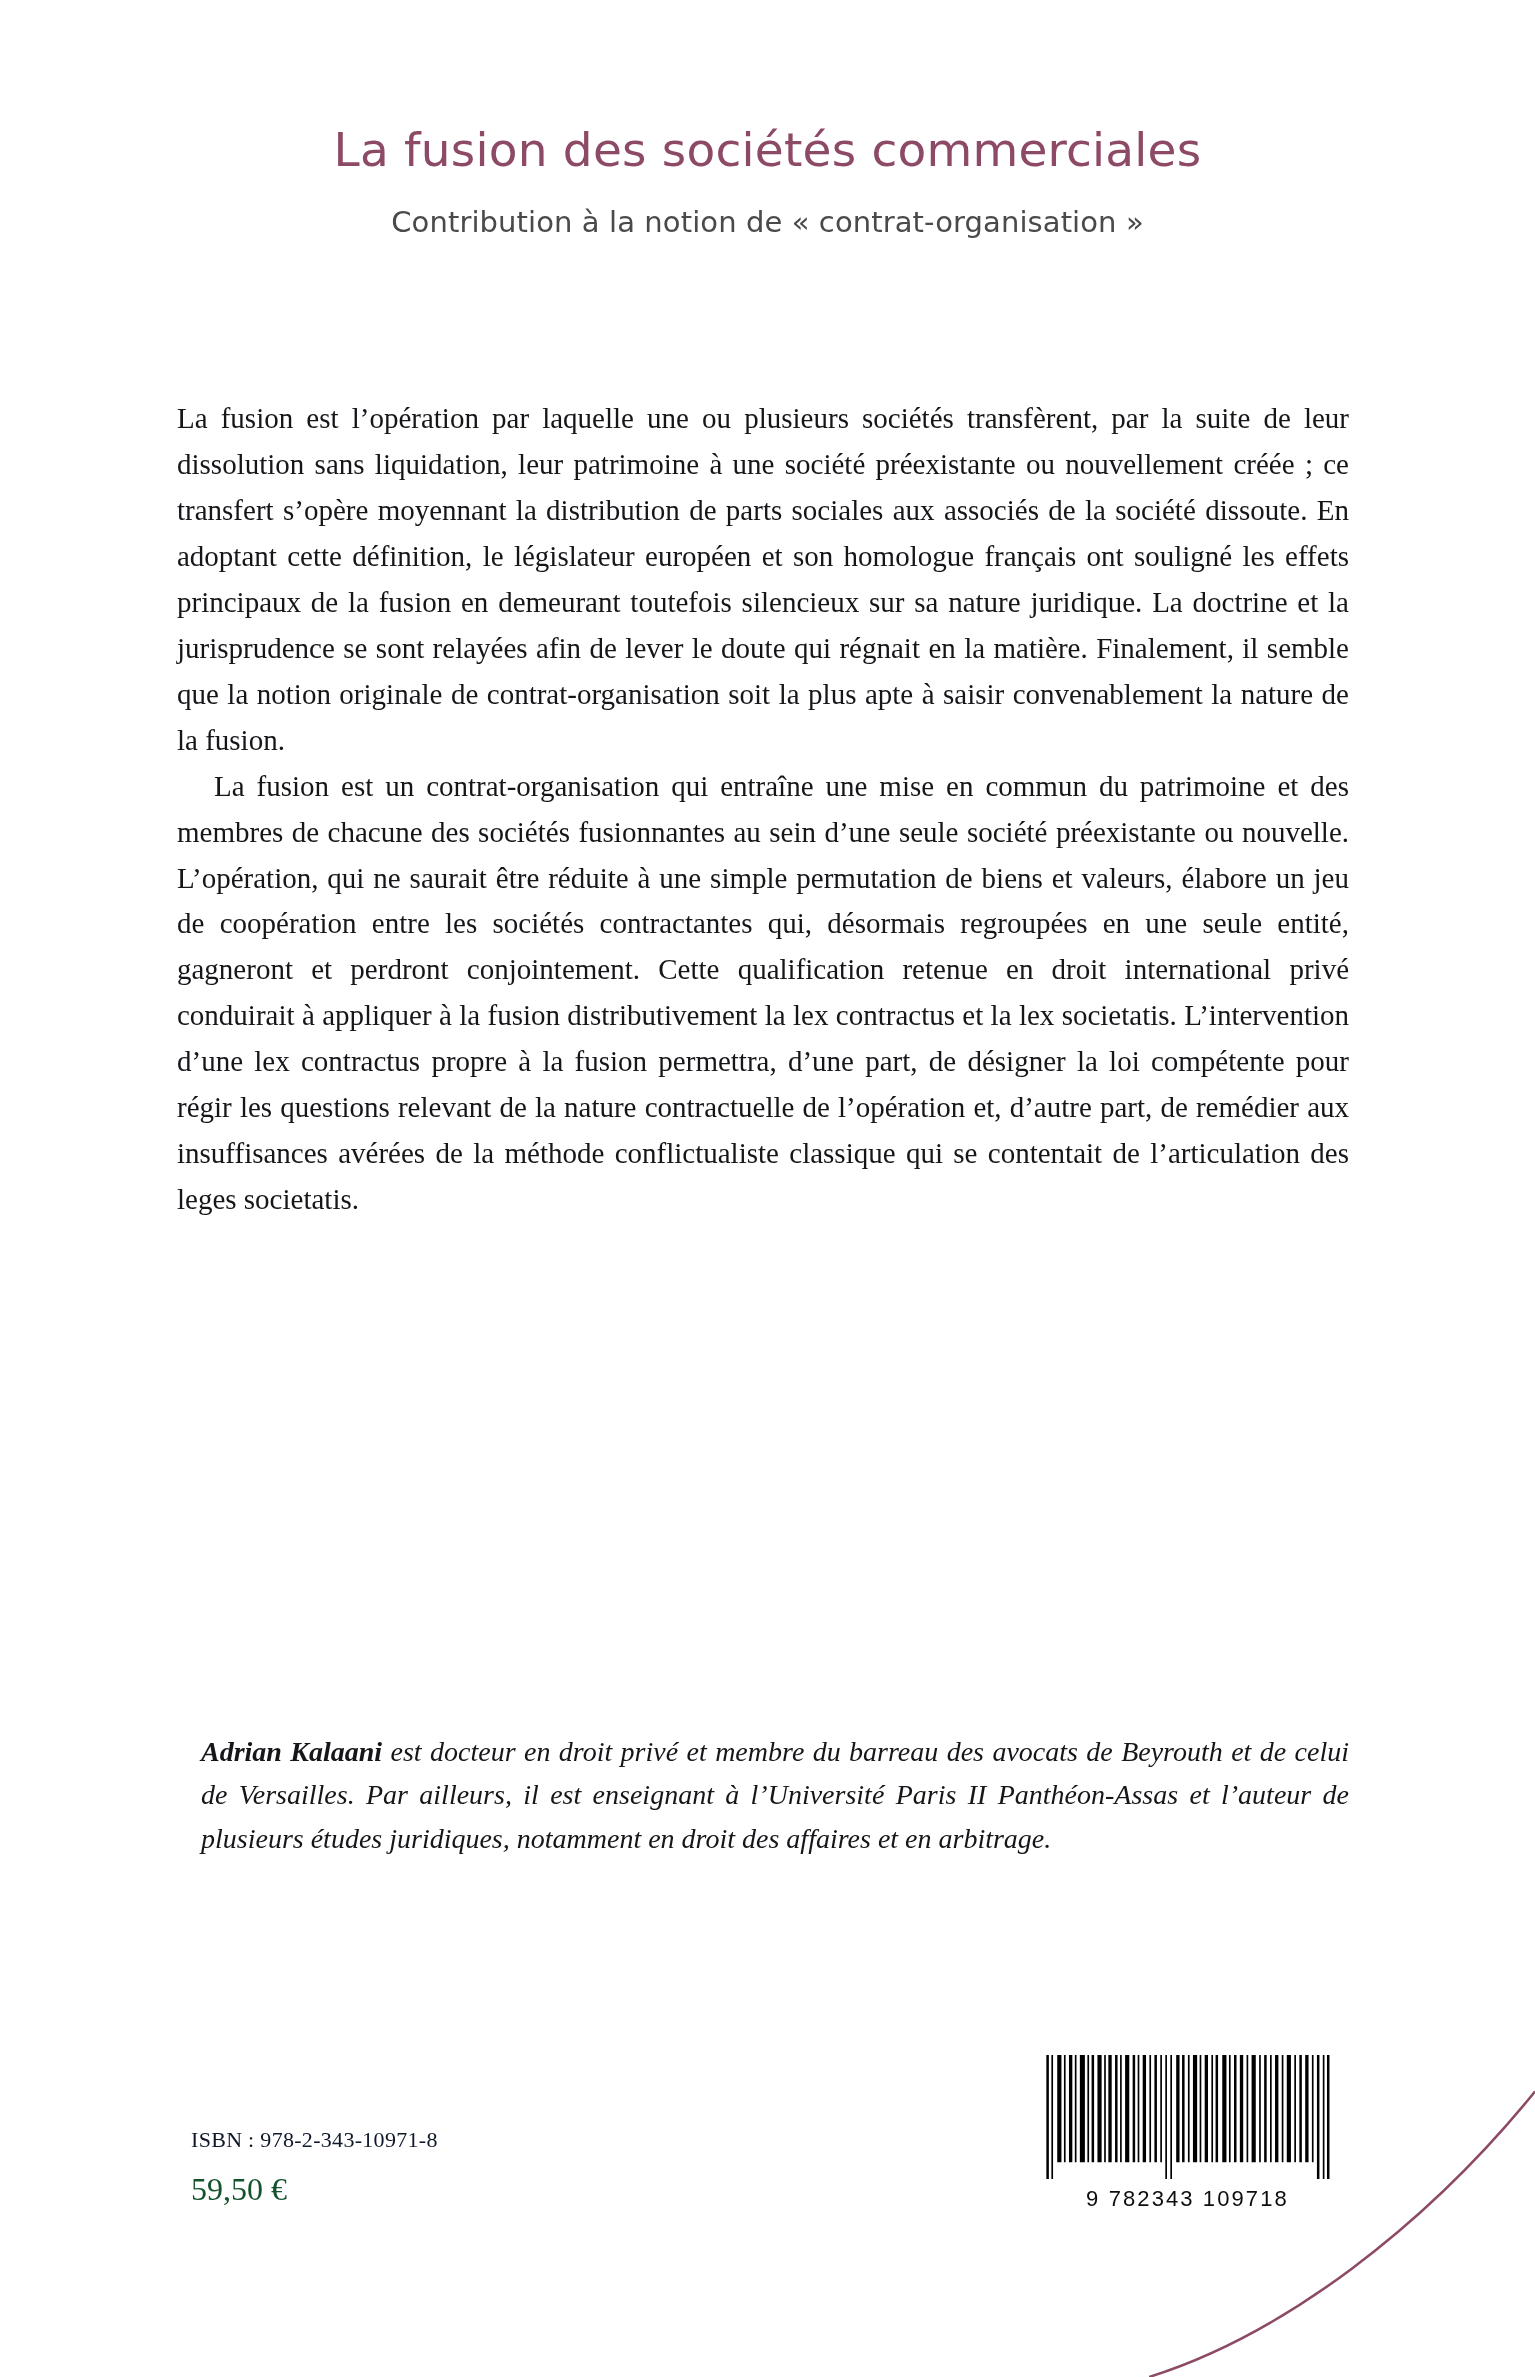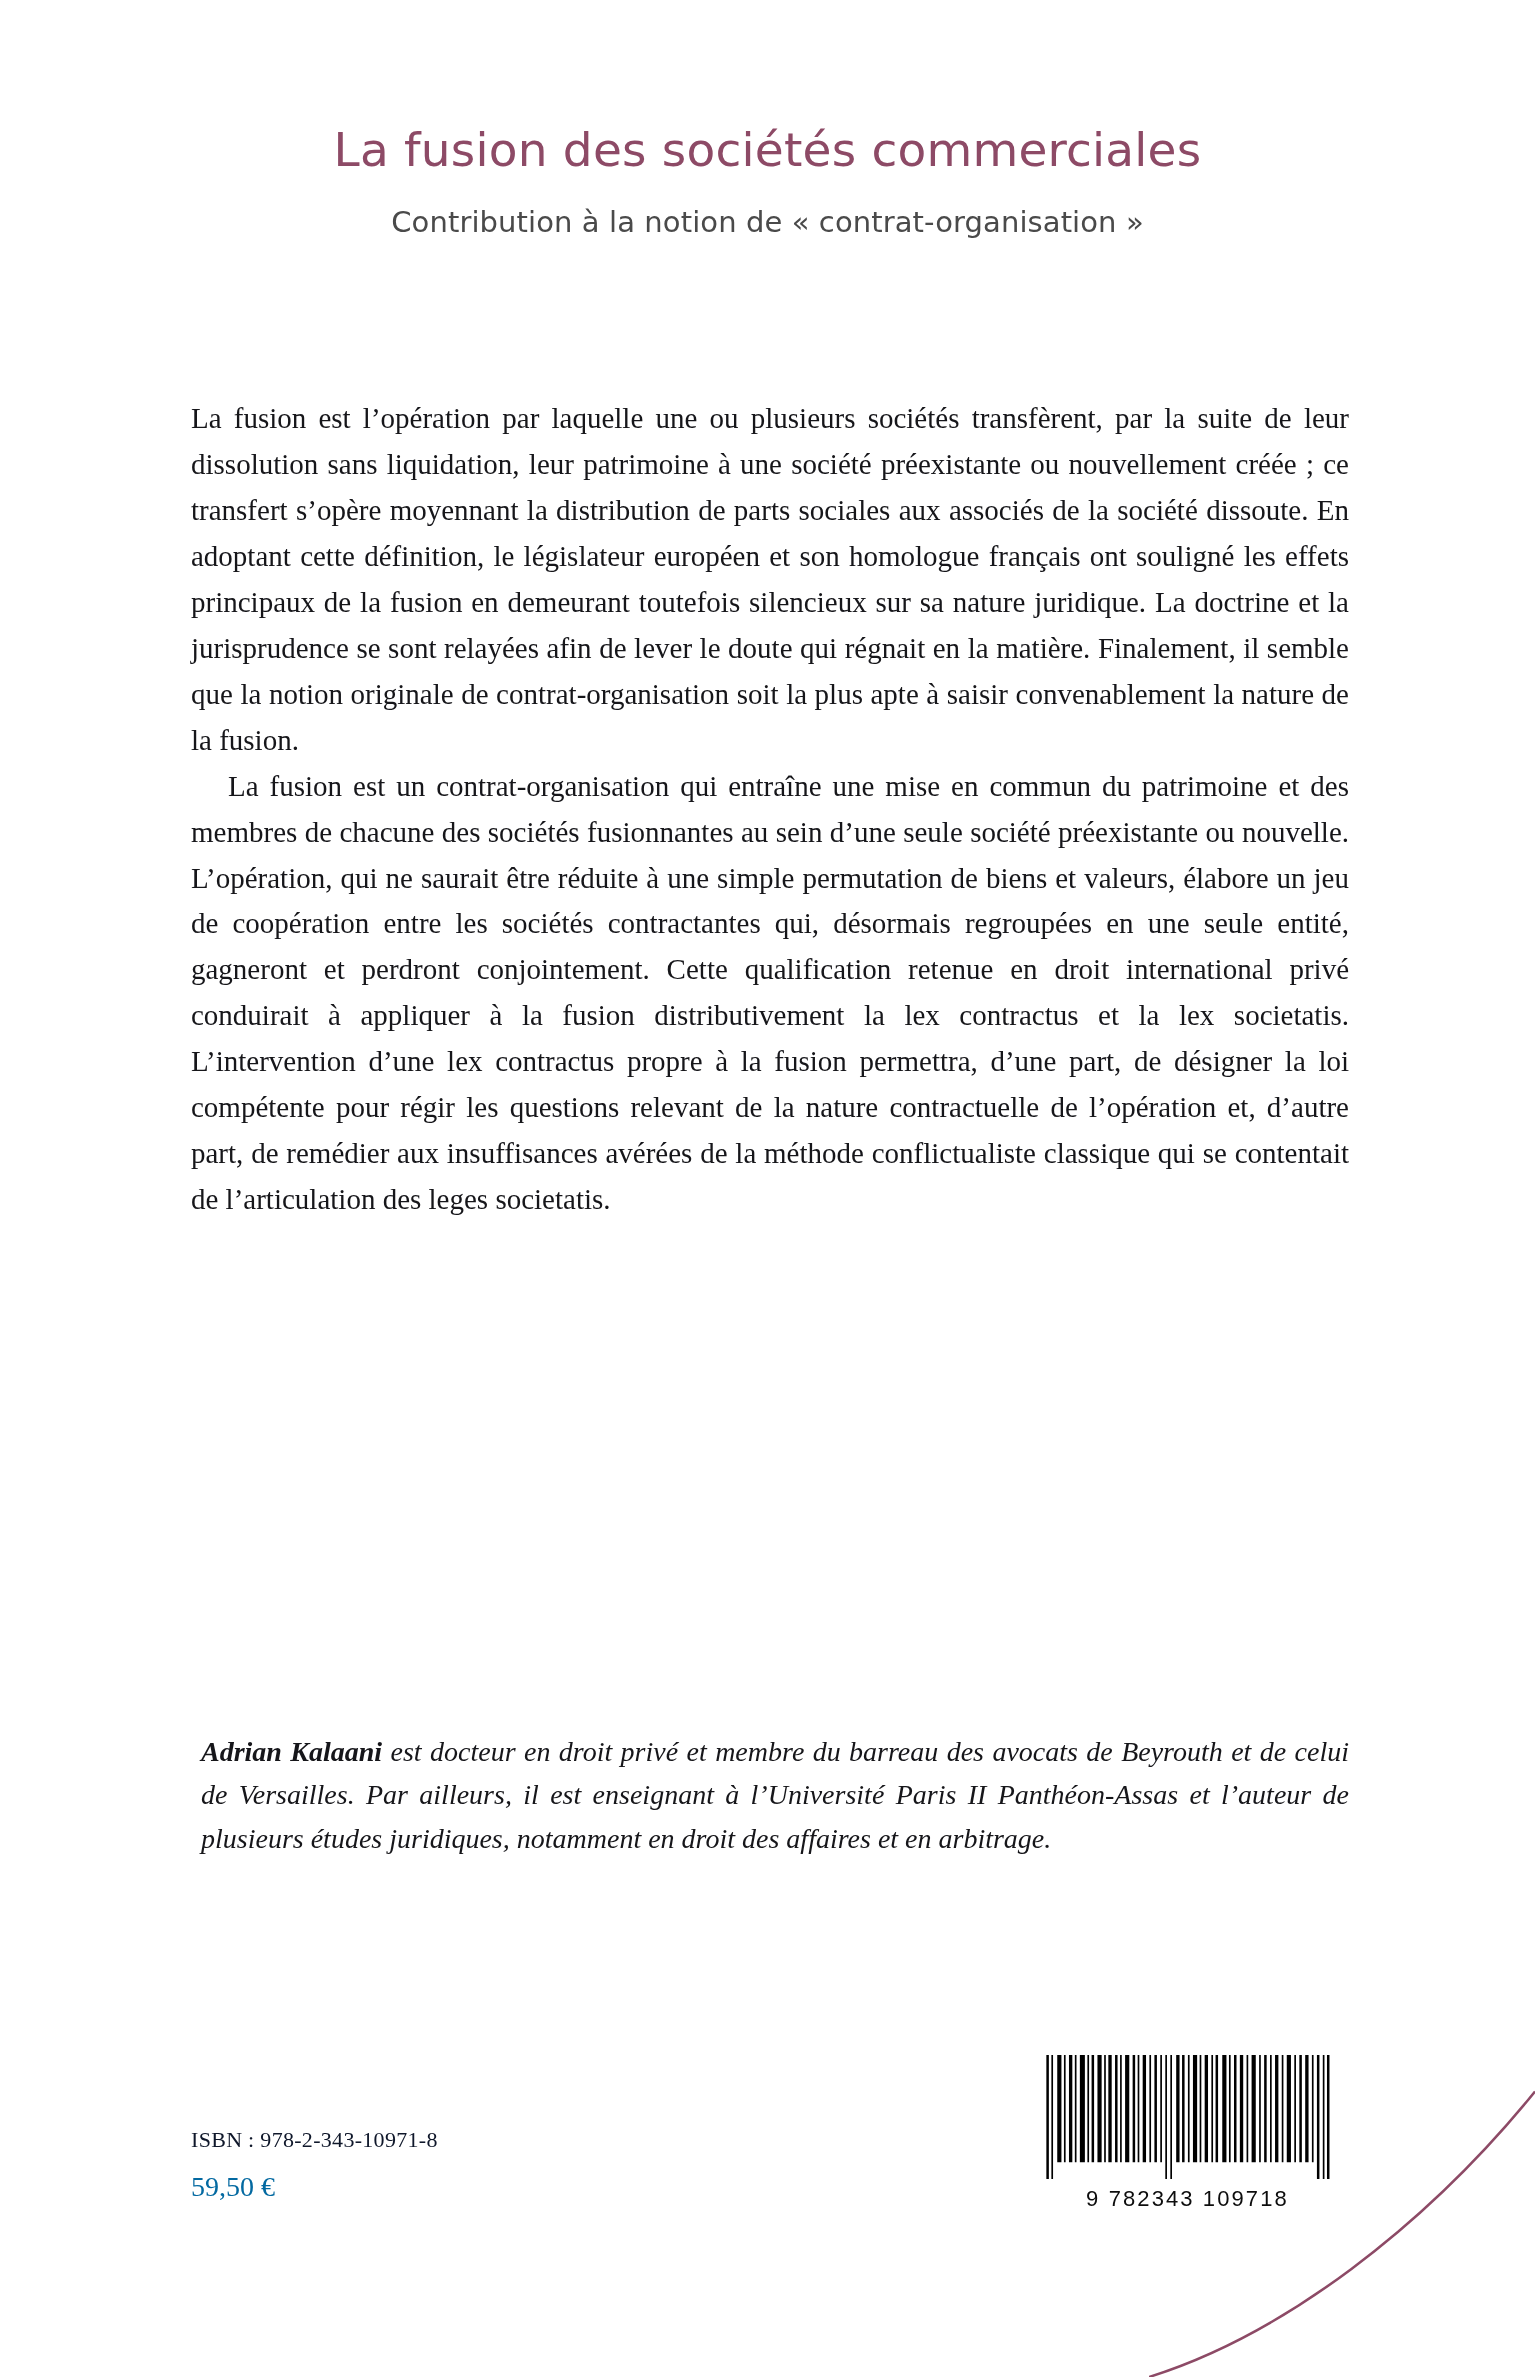--- a/index.html
+++ b/index.html
@@ -45,21 +45,21 @@
     color: #4a4a4a;
     font-size: 29px;
     line-height: 1.3;
     margin: 27px 0 11px 0;
     letter-spacing: 0.1px;
   }
 
   
   .blurb {
     position: absolute;
-    left: 191px;
+    left: 177px;
     right: 186px;
     top: 396px;
     font-family: "Liberation Serif", serif;
     font-size: 29px;
     line-height: 1.585;
     color: #16161a;
     text-align: justify;
     text-justify: inter-word;
   }
   .blurb p {
@@ -96,22 +96,22 @@
     font-family: "Liberation Serif", serif;
     font-size: 22px;
     color: #0f172a;
     letter-spacing: 0.3px;
   }
   .price {
     position: absolute;
     left: 191px;
     top: 2171px;
     font-family: "Liberation Serif", serif;
-    font-size: 28px;
-    color: #0369a1;
+    font-size: 32px;
+    color: #14532d;
   }
 
   
   .barcode-wrap {
     position: absolute;
     left: 1043px;
     top: 2055px;
     width: 289px;
   }
   .barcode-bars {

